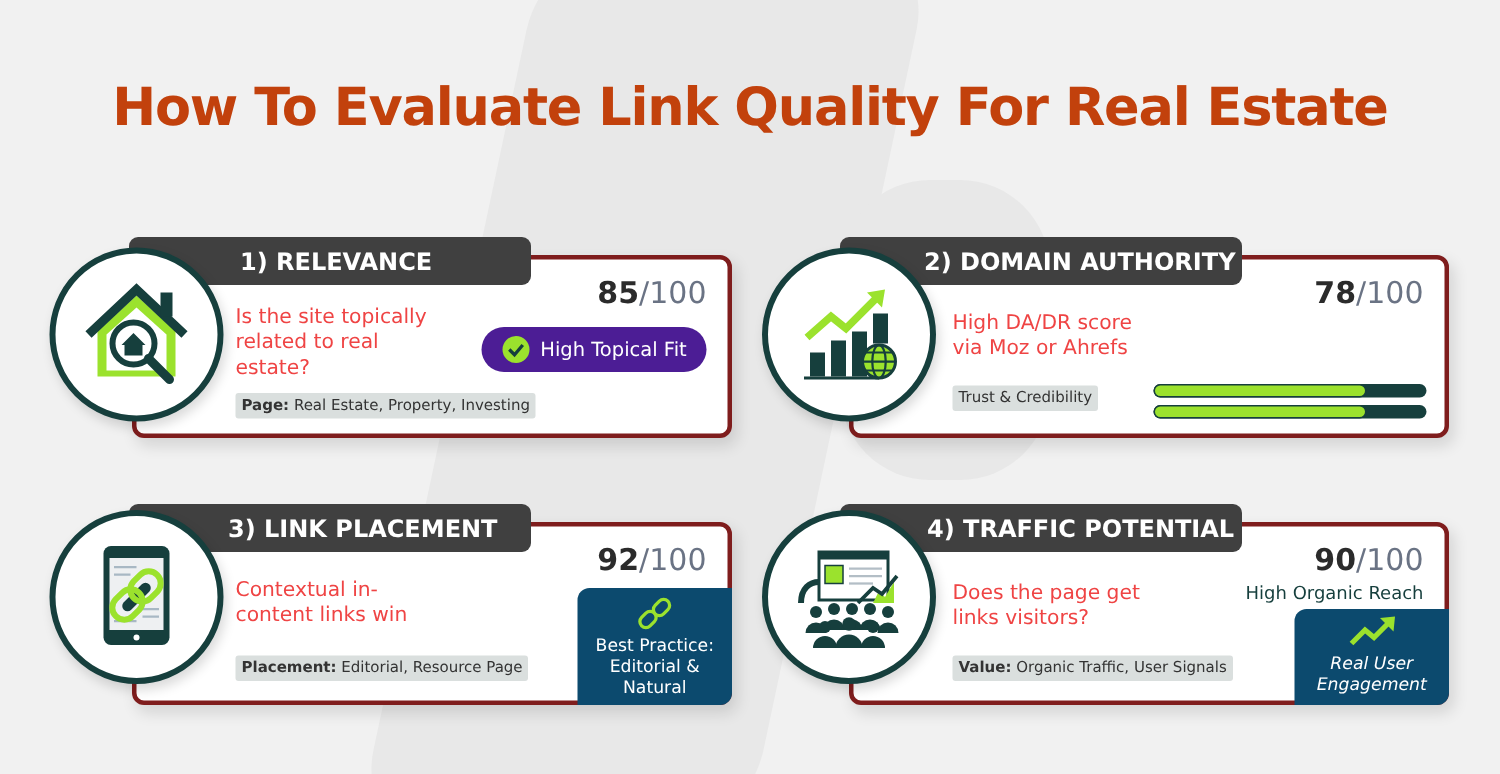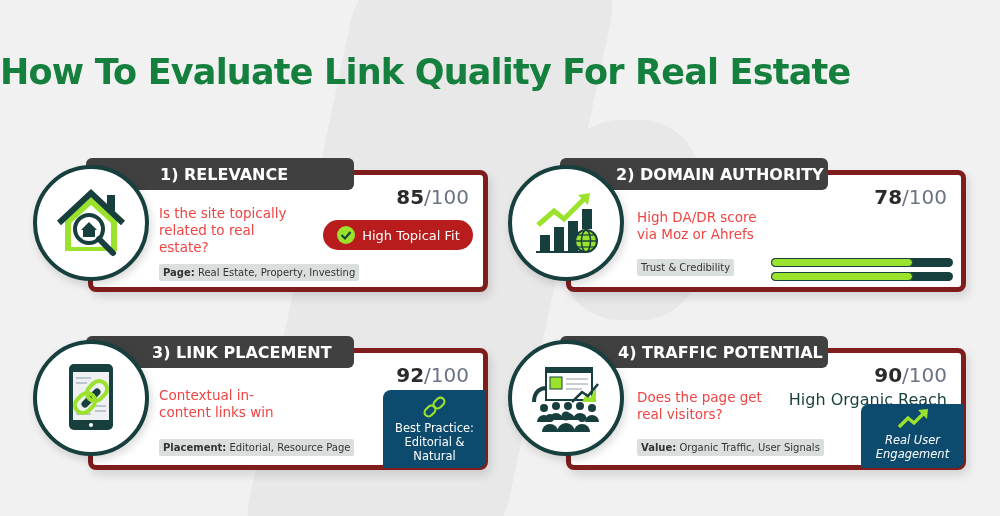--- a/index.html
+++ b/index.html
@@ -7,26 +7,26 @@
   body {
     background: #f1f1f1;
     font-family: "DejaVu Sans", sans-serif;
     position: relative;
   }
   .bg-shape {
     position: absolute; background: #e8e8e8; border-radius: 60px;
   }
   .title {
     position: absolute; left: 0; top: 52px; width: 1000px;
-    text-align: left; font-size: 35px; font-weight: bold;
-    color: #15803d; letter-spacing: -0.8px;
+    text-align: center; font-size: 35px; font-weight: bold;
+    color: #c2410c; letter-spacing: -0.8px;
   }
   .card {
     position: absolute; width: 400px; height: 122px;
-    background: #fff; border: 5px solid #7f1d1d; border-radius: 8px;
+    background: #fff; border: 3px solid #7f1d1d; border-radius: 8px;
     box-shadow: 3px 5px 10px rgba(0,0,0,0.12);
   }
   .circle {
     position: absolute; width: 116px; height: 116px; border-radius: 50%;
     background: #fff; border: 4px solid #163f3d; z-index: 3;
     box-shadow: 2px 4px 8px rgba(0,0,0,0.15);
     display: flex; align-items: center; justify-content: center;
   }
   .tab {
     position: absolute; height: 32px; background: #404040; color: #fff;
@@ -39,31 +39,31 @@
   .score .denom { color: #6a7384; font-weight: normal; }
   .desc {
     position: absolute; left: 66px; font-size: 13.5px; color: #ef4444; line-height: 17px;
   }
   .tag {
     position: absolute; left: 66px; background: #dadfde; color: #333; font-size: 10px;
     padding: 3px 4px; border-radius: 2px;
   }
   .tag b { font-weight: bold; }
   .pill {
-    position: absolute; background: #b91c1c; color: #fff; border-radius: 16px;
+    position: absolute; background: #4c1d95; color: #fff; border-radius: 16px;
     font-size: 13px; display: flex; align-items: center; justify-content: center;
   }
   .bar { position: absolute; height: 9px; background: #163f3d; border-radius: 5px; }
   .bar .fill { height: 9px; background: #9be22d; border-radius: 5px; border: 1px solid #163f3d; }
   .side-box {
     position: absolute; right: -3px; bottom: -3px; width: 103px; height: 78px;
     background: #0c4a6e; color: #fff; border-radius: 8px 0 8px 0;
     text-align: center; font-size: 11.5px; line-height: 14px; padding-top: 6px;
   }
-  .reach { position: absolute; right: 14px; top: 37px; font-size: 16px; color: #163f3d; }
+  .reach { position: absolute; right: 14px; top: 37px; font-size: 12px; color: #163f3d; }
 </style>
 </head>
 <body>
 
 <div class="bg-shape" style="left:300px;top:-40px;width:260px;height:600px;transform:skewX(-12deg);"></div>
 <div class="bg-shape" style="left:560px;top:120px;width:140px;height:200px;"></div>
 
 <h1 class="title">How To Evaluate Link Quality For Real Estate</h1>
 
 <div>
@@ -200,21 +200,21 @@
           <circle cx="56" cy="60" r="4"></circle>
         <path d="M16,74 a8,8 0 0 1 16,0z"></path>
           <path d="M31,74 a9,9 0 0 1 18,0z"></path>
           <path d="M48,74 a8,8 0 0 1 16,0z"></path>
       </g>
     </svg>
   </div>
   <div class="card" style="left:566px;top:348px;">
     <div class="score"><span>90</span><span class="denom">/100</span></div>
     <div class="reach">High Organic Reach</div>
-    <div class="desc" style="top:36px;width:130px;">Does the page get real visitors?</div>
+    <div class="desc" style="top:36px;width:130px;">Does the page get links visitors?</div>
     <div class="tag" style="top:86px;"><b>Value:</b><span> Organic Traffic, User Signals</span></div>
     <div class="side-box" style="height:64px;padding-top:4px;font-style:italic;">
       <svg width="34" height="22" viewBox="0 0 34 22">
           <polyline points="3,19 12,10 18,15 29,4" fill="none" stroke="#9be22d" stroke-width="3.5"></polyline>
           <polygon points="22,2 32,1 31,11" fill="#9be22d"></polygon>
         </svg>
       <div style="width:90px;margin:0 auto;">Real User Engagement</div>
     </div>
   </div>
 </div>

